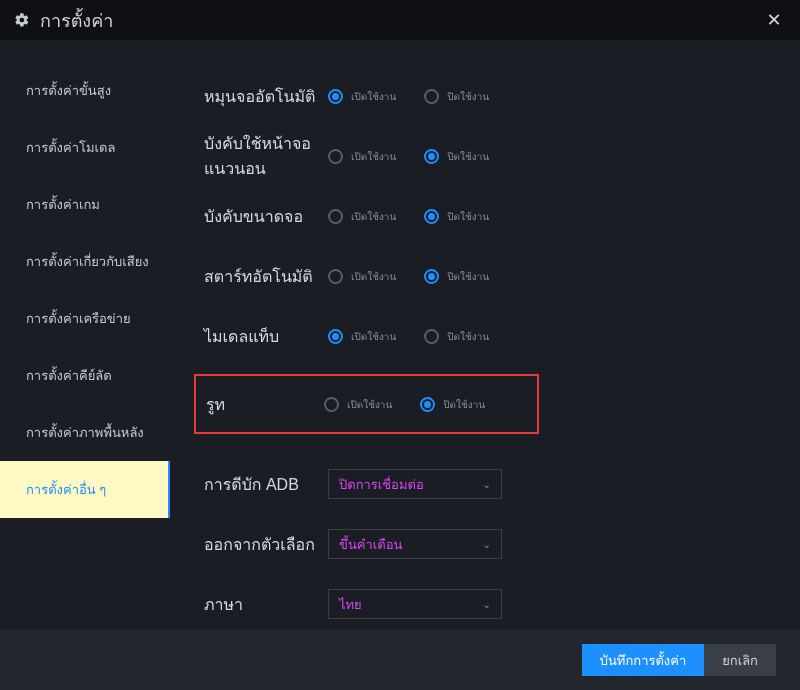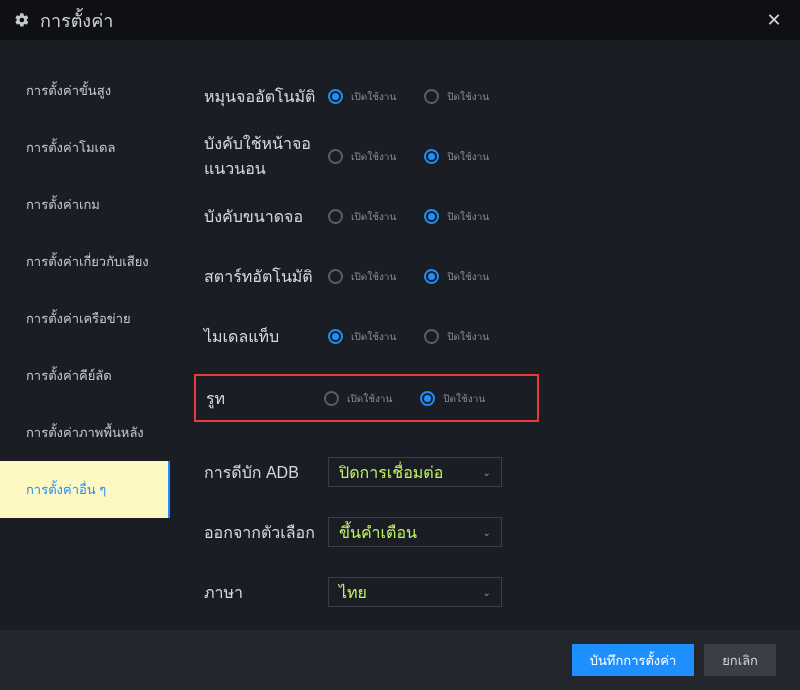--- a/index.html
+++ b/index.html
@@ -131,21 +131,21 @@
     .radio-label {
       font-size: 10px;
       color: #8a8e96;
     }
     .highlight-row {
       border: 2px solid #e83a3a;
       margin-left: -6px;
       padding-left: 10px;
       padding-right: 20px;
       width: 345px;
-      height: 48px;
+      height: 60px;
       display: flex;
       align-items: center;
       margin-top: 8px;
       margin-bottom: 20px;
     }
     .highlight-row .row-label { width: 118px; }
     .dropdown-row {
       display: flex;
       align-items: center;
       height: 60px;
@@ -156,35 +156,35 @@
       height: 30px;
       border: 1px solid #3a3e46;
       background: transparent;
       display: flex;
       align-items: center;
       justify-content: space-between;
       padding: 0 10px;
       cursor: pointer;
     }
     .dropdown-value {
-      font-size: 16px;
-      color: #bef264;
+      font-size: 13px;
+      color: #d946ef;
     }
     .chevron {
       color: #8a8e96;
       font-size: 10px;
     }
     .footer {
       height: 60px;
       background: #23262c;
       display: flex;
       align-items: center;
       justify-content: flex-end;
       padding-right: 24px;
-      gap: 10px;
+      gap: 0;
     }
     .btn {
       height: 32px;
       padding: 0 18px;
       font-size: 13px;
       border: none;
       cursor: pointer;
       display: flex;
       align-items: center;
       justify-content: center;

